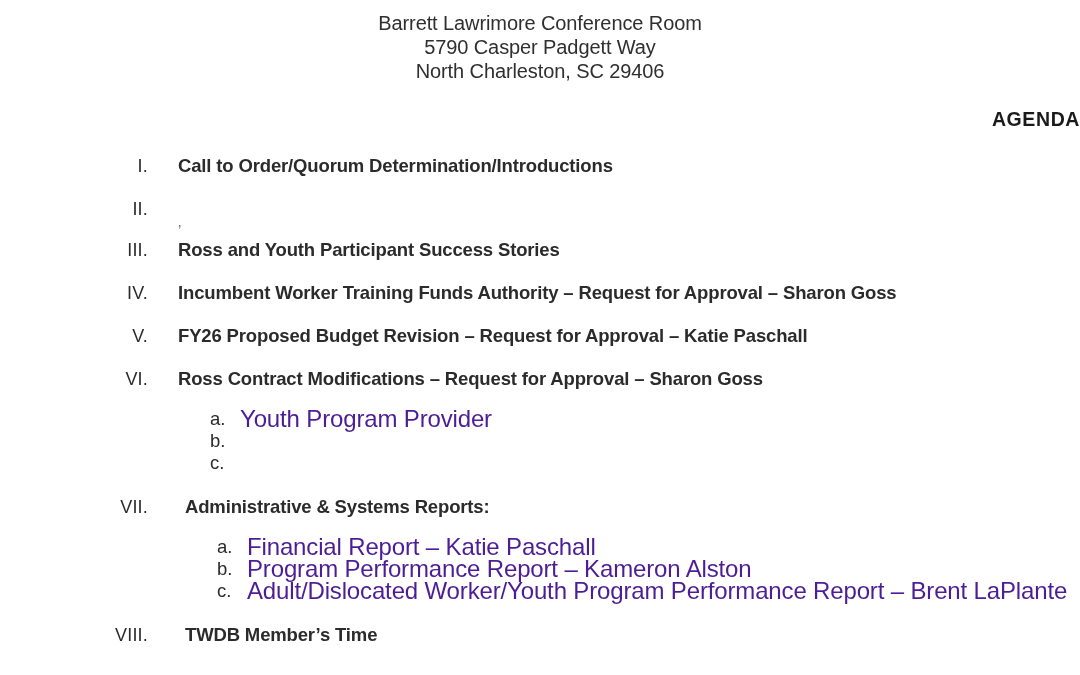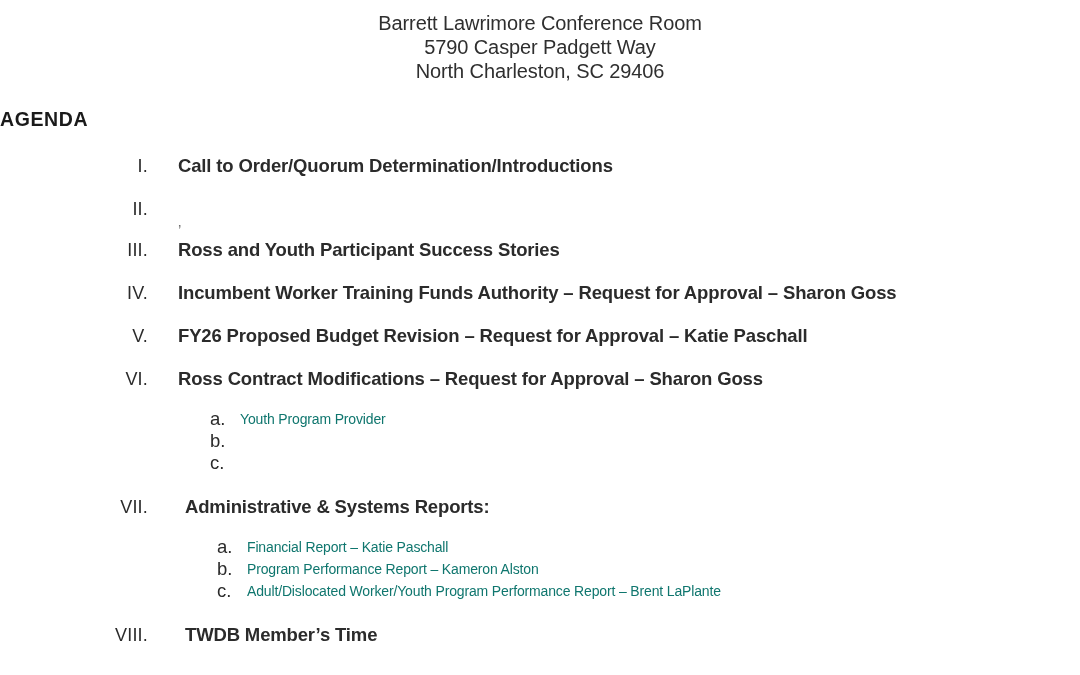--- a/index.html
+++ b/index.html
@@ -39,21 +39,21 @@
     color: #2f2f2f;
     white-space: nowrap;
   }
 
   
   .agenda-title {
     position: absolute;
     top: 108px;
     left: 0;
     width: 1080px;
-    text-align: left;
+    text-align: right;
     font-size: 19.5px;
     font-weight: bold;
     letter-spacing: 0.6px;
     color: #1a1a1a;
   }
 
   
   .agenda-list {
     position: absolute;
     top: 155px;
@@ -112,23 +112,23 @@
     position: absolute;
     left: 210px;
     width: 22px;
     text-align: left;
     font-size: 18.5px;
     line-height: 22px;
     color: #2b2b2b;
   }
   .sub-text {
     margin-left: 240px;
-    font-size: 14px;
-    line-height: 22px;
-    color: #0f766e;
+    font-size: 24px;
+    line-height: 22px;
+    color: #4c1d95;
     letter-spacing: -0.15px;
     white-space: nowrap;
   }
 
   .tight-top { margin-bottom: 19px; }
   .after-sub { margin-top: 22px; padding-left: 7px; }
 </style>
 </head>
 <body>
 

